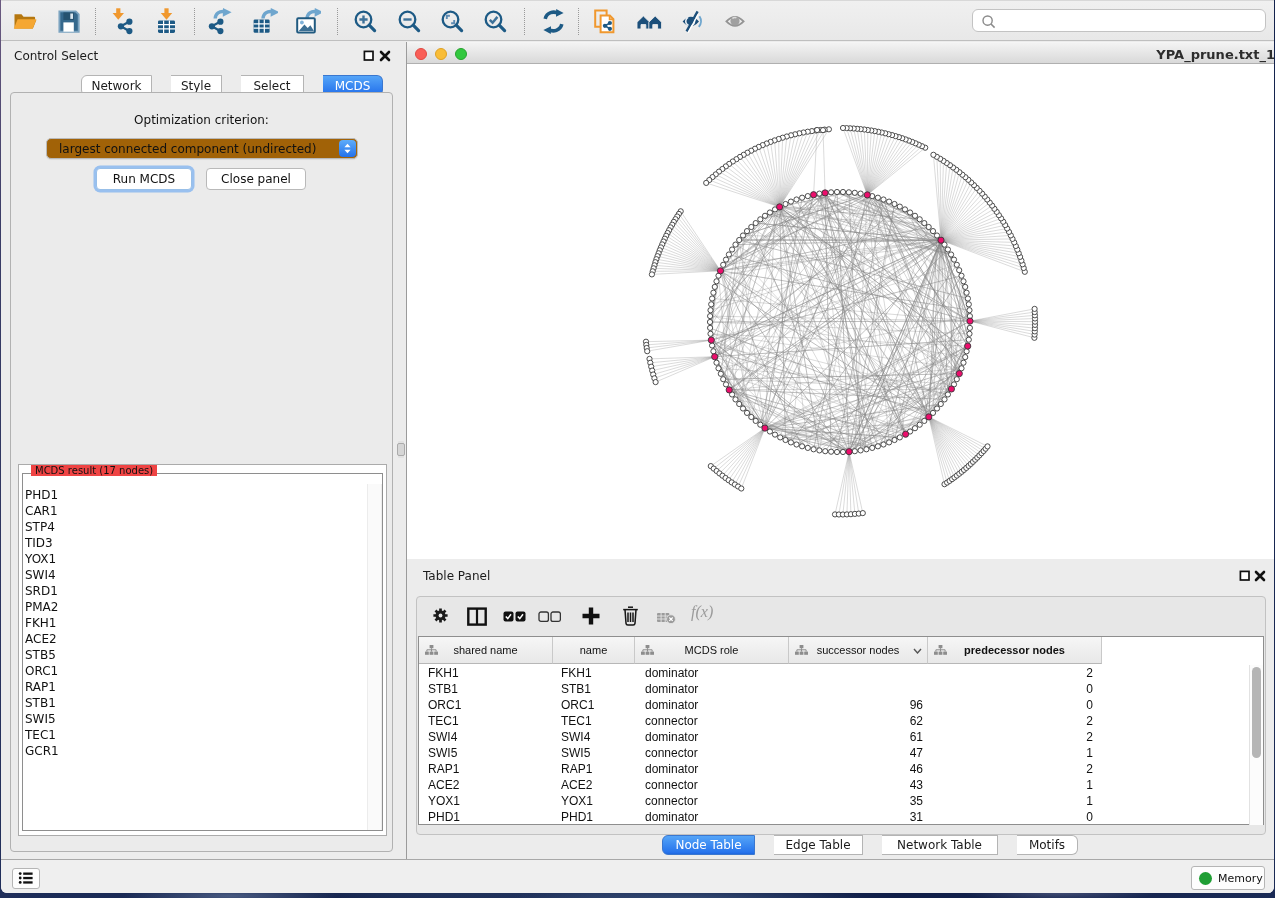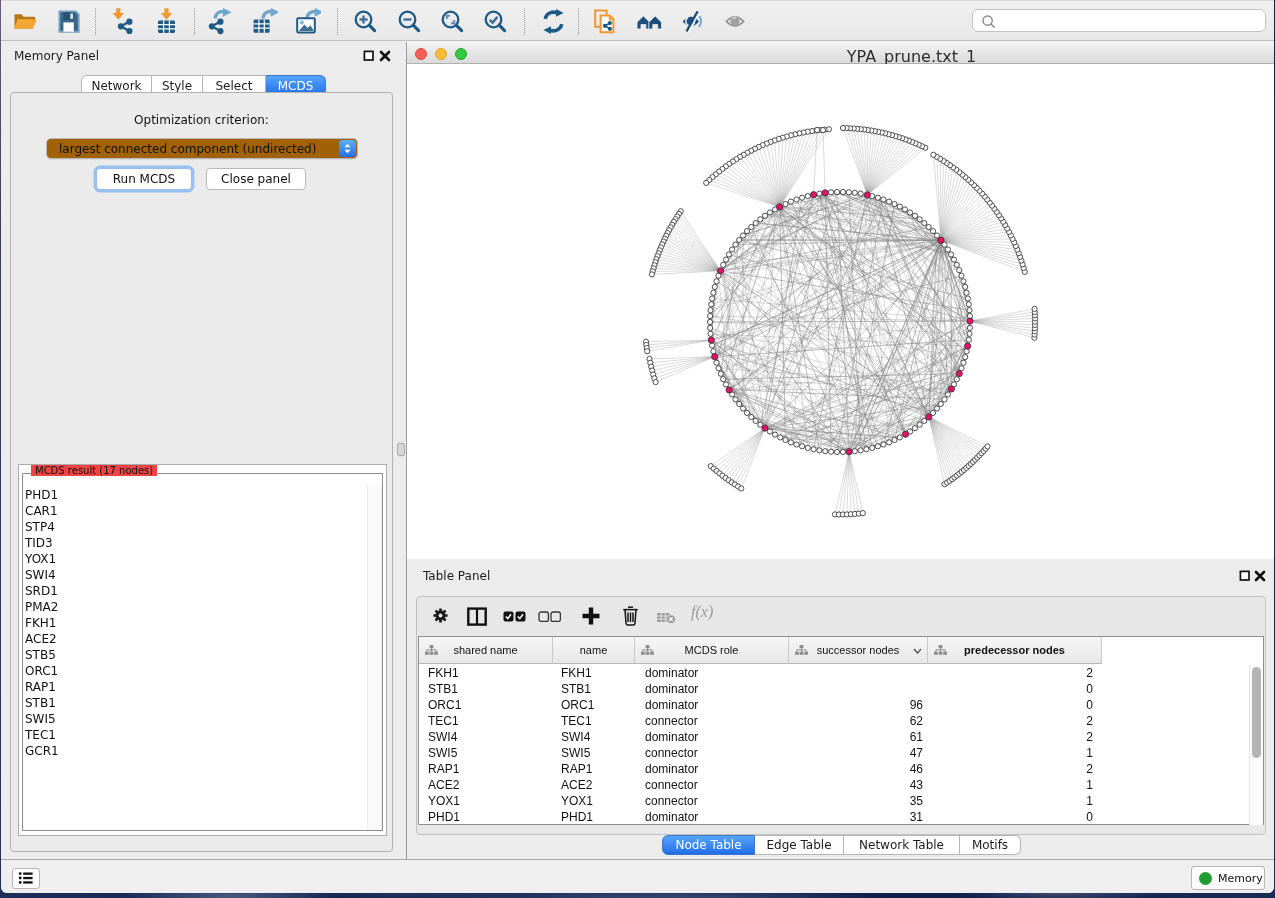--- a/index.html
+++ b/index.html
@@ -28,21 +28,21 @@
 .searchbox { position:absolute; left:971px; top:8px; width:294px; height:23px;
   background:#fff; border:1px solid #c3c3c3; border-radius:6px; }
 .searchbox svg { position:absolute; left:8px; top:4px; }
 .searchbox input { position:absolute; left:26px; top:1px; width:260px; height:19px; border:none; outline:none;
   font-family:"DejaVu Sans",sans-serif; font-size:12px; background:transparent; }
 
 .control-panel { position:absolute; left:0; top:42px; width:405px; height:817px; background:#ececec; }
 .cp-title { position:absolute; left:13px; top:7px; font-size:12px; color:#1b1b1b; }
 .icon-btn { position:absolute; width:12px; height:12px; border:none; background:none; padding:0; }
 .cp-float { left:362px; top:8px; } .cp-close { left:378px; top:8px; }
-.seg { position:absolute; display:flex; height:21px; }
+.seg { position:absolute; display:flex; height:21px;gap:19px; }
 .seg .sgt { background:#fff; border:1px solid #b4b4b4; border-left:none; color:#1b1b1b; font-size:12px;
   display:flex; align-items:center; justify-content:center; font-family:"DejaVu Sans",sans-serif; padding:0; }
 .seg .sgt:first-child { border-left:1px solid #b4b4b4; border-radius:6px 0 0 6px; }
 .seg .sgt:last-child { border-radius:0 6px 6px 0; }
 .seg .sgt.sel { background:linear-gradient(#55a5f8,#2774ec 90%,#1d66df); border-color:#3a77cf; color:#fff; }
 .cp-tabs { left:80px; top:33px; }
 .cp-tabs .sgt:nth-child(1){width:71px;} .cp-tabs .sgt:nth-child(2){width:51px;}
 .cp-tabs .sgt:nth-child(3){width:63px;} .cp-tabs .sgt:nth-child(4){width:60px;}
 .cp-box { position:absolute; left:9px; top:50px; width:383px; height:760px;
   background:#ebebeb; border:1px solid #b1b1b1; border-radius:4px; }
@@ -69,22 +69,22 @@
   box-shadow:0 -3px 0 -1px #e2e2e2, 0 3px 0 -1px #e2e2e2; }
 
 .network-frame { position:absolute; left:405px; top:42px; width:869px; height:517px;
   border-left:1px solid #9b9b9b; background:#fff; }
 .net-titlebar { position:absolute; left:0; top:0; width:100%; height:22px;
   background:linear-gradient(#f3f3f3,#d9d9d9); border-bottom:1px solid #b0b0b0; border-top:1px solid #f5f5f5; }
 .tl { position:absolute; top:5px; width:12px; height:12px; border-radius:50%; }
 .tl-red { left:8px; background:#f95e57; border:1px solid #e14942; }
 .tl-yellow { left:28px; background:#f9bd37; border:1px solid #dfa124; }
 .tl-green { left:48px; background:#32c83f; border:1px solid #27a32f; }
-.net-title { position:absolute; left:141px; right:0; top:4px; text-align:center;
-  font-size:16px; font-weight:normal; color:#2d2d2d; }
+.net-title { position:absolute; left:141px; right:0; top:4px; text-align:right;
+  font-size:13px; font-weight:bold; color:#2d2d2d; }
 .net-canvas { position:absolute; left:0; top:22px; width:869px; height:495px; background:#fff; overflow:hidden; }
 .net-canvas svg { position:absolute; left:0; top:0; }
 
 .table-panel { position:absolute; left:405px; top:559px; width:870px; height:300px;
   background:#ececec; border-left:1px solid #9b9b9b; }
 .tp-title { position:absolute; left:16px; top:10px; font-size:12px; color:#1b1b1b; }
 .tp-float { left:832px; top:11px; } .tp-close { left:847px; top:11px; }
 .tp-container { position:absolute; left:9px; top:37px; width:850px; height:239px;
   background:#e7e7e7; border:1px solid #c2c2c2; border-radius:4px; }
 .tp-tool { position:absolute; top:10px; border:none; background:none; padding:0; }
@@ -262,21 +262,21 @@
     <div class="searchbox">
       <svg width="16" height="16" viewBox="0 0 16 16">
         <circle cx="6.6" cy="6.6" r="4.6" fill="none" stroke="#8a8a8a" stroke-width="1.4"></circle>
         <path d="M10 10l3.6 3.6" stroke="#8a8a8a" stroke-width="1.5"></path>
       </svg>
       <input type="text" placeholder="" style="">
     </div>
   </div>
 
   <div class="control-panel">
-    <div class="cp-title">Memory Panel</div>
+    <div class="cp-title">Control Select</div>
     <button class="icon-btn cp-float">
       <svg width="12" height="12" viewBox="0 0 12 12">
         <rect x="1.4" y="1.4" width="8.6" height="8.6" fill="#fff" stroke="#111" stroke-width="1.7"></rect>
       </svg>
     </button>
     <button class="icon-btn cp-close">
       <svg width="12" height="12" viewBox="0 0 12 12">
         <path d="M2 2l8 8M10 2l-8 8" stroke="#111" stroke-width="2.6" stroke-linecap="round"></path>
       </svg>
     </button>

